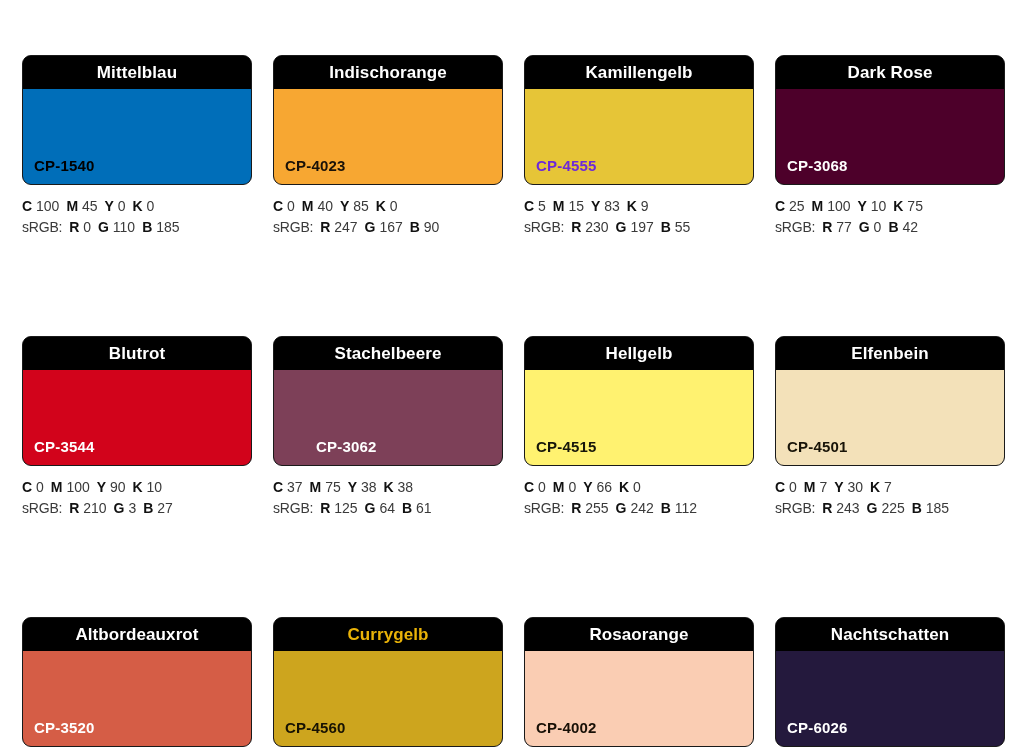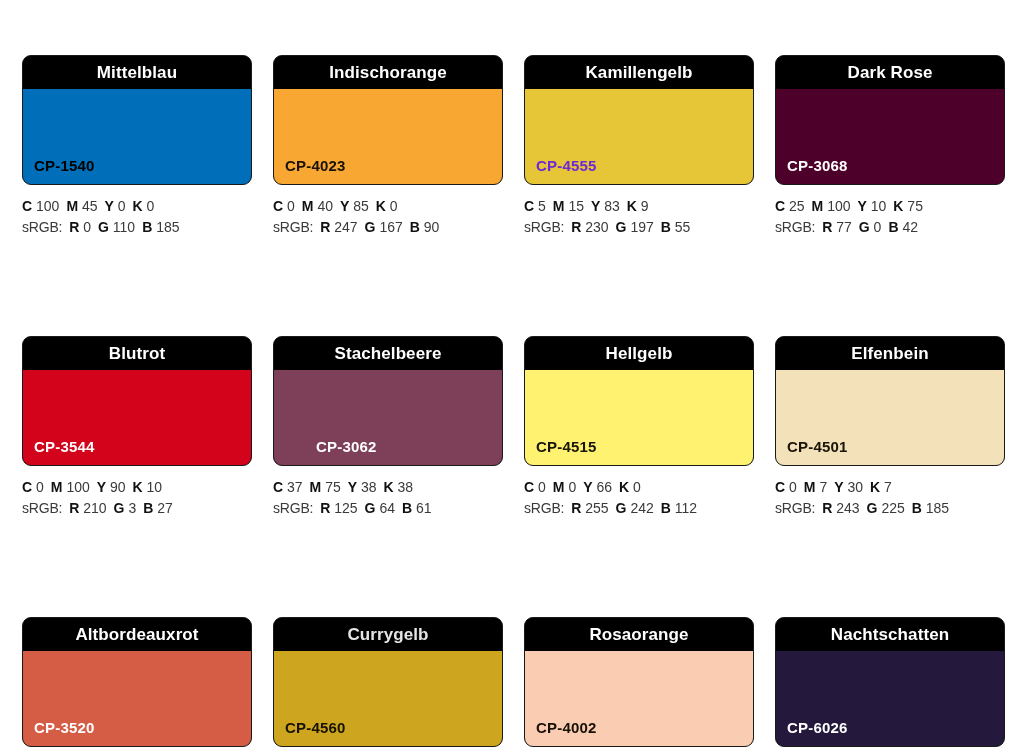--- a/index.html
+++ b/index.html
@@ -229,21 +229,21 @@
           </div>
           <div class="card-body" style="background: rgb(213, 93, 70);">
             <div class="card-code" style="color: rgb(255, 255, 255);">CP-3520</div>
           </div>
         </div>
         <div class="specs"></div>
       </div>
       <div class="swatch">
         <div class="card">
           <div class="card-header" style="background: rgb(0, 0, 0);">
-            <div class="card-title" style="color: #e5e5e5;">Currygelb</div>
+            <div class="card-title" style="color: #eab308;">Currygelb</div>
           </div>
           <div class="card-body" style="background: rgb(205, 165, 30);">
             <div class="card-code" style="color: rgb(23, 18, 3);">CP-4560</div>
           </div>
         </div>
         <div class="specs"></div>
       </div>
       <div class="swatch">
         <div class="card">
           <div class="card-header" style="background: rgb(0, 0, 0);">

